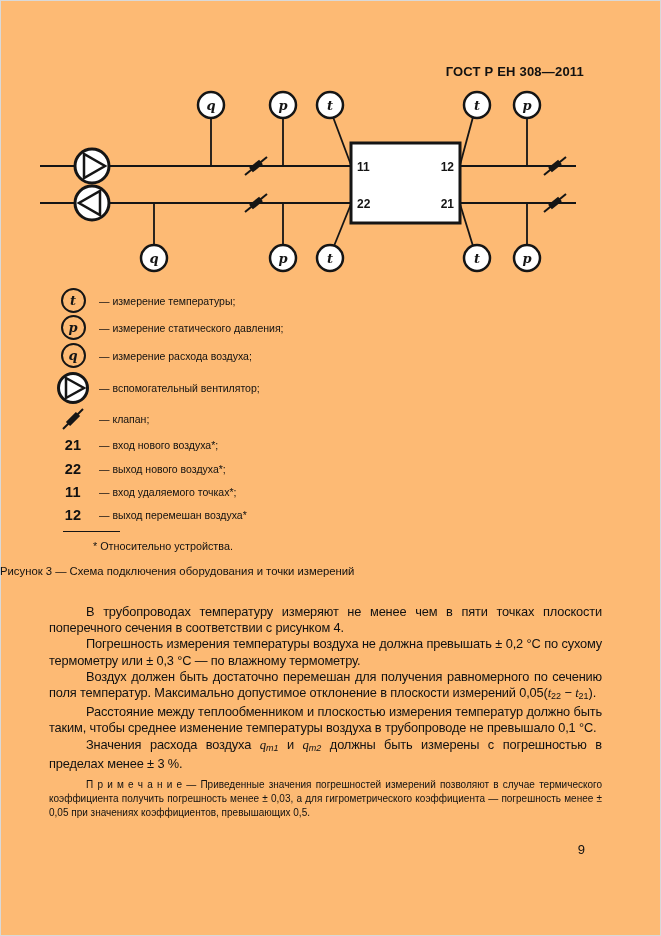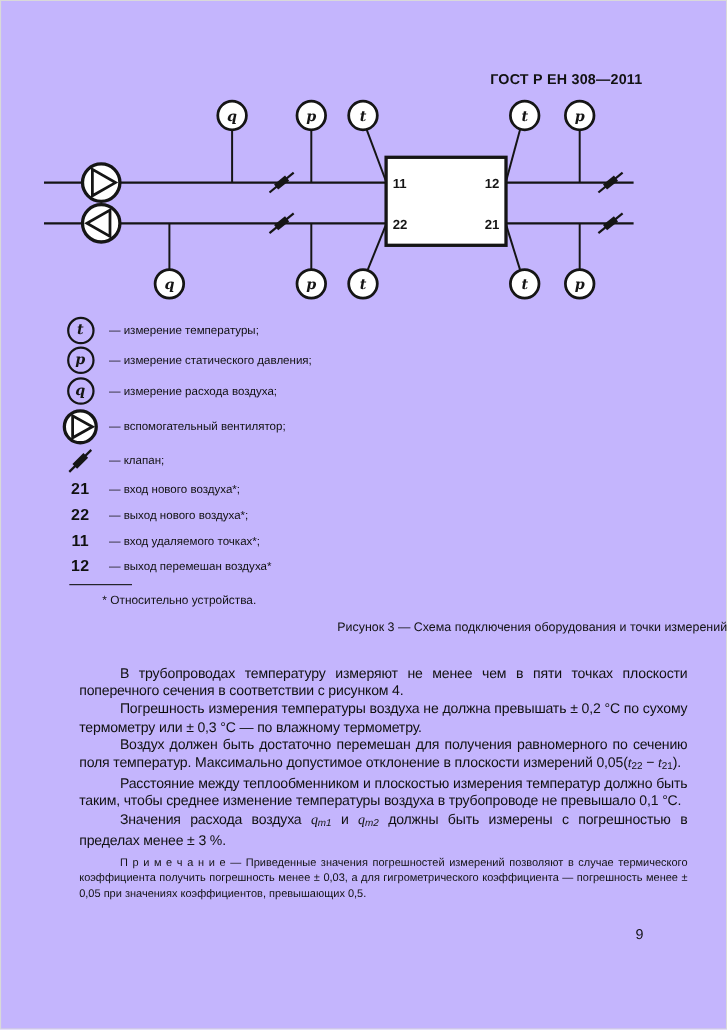--- a/index.html
+++ b/index.html
@@ -1,36 +1,36 @@
 <!DOCTYPE html>
 <html><head>
 <meta charset="utf-8">
 <style>
   html,body{margin:0;padding:0;background:#fff;}
-  .page{position:relative;width:661px;height:936px;background:#c4b5fd;overflow:hidden;
+  .page{position:relative;width:661px;height:936px;background:#fdba74;overflow:hidden;
         font-family:"Liberation Sans","DejaVu Sans",sans-serif;color:#111;
         box-shadow:inset 0 0 0 1px #d9d9d9;}
   .hdr{position:absolute;top:64px;right:77px;font-size:13px;font-weight:bold;letter-spacing:.2px;}
   .schematic{position:absolute;top:88px;left:0;}
   .schematic line,.schematic rect,.schematic circle,.schematic polygon{stroke:#151515;}
   .schematic text{fill:#151515;}
   .lbl{font:bold 12px "Liberation Sans",sans-serif;}
   .ltr{font:italic bold 13px "DejaVu Serif",serif;}
   .legend{position:absolute;top:287px;left:55px;width:480px;}
   .lgd-row{display:flex;align-items:center;}
   .lgd-ic{width:36px;display:flex;justify-content:center;align-items:center;flex:none;}
   .lgd-circle{box-sizing:border-box;width:25px;height:25px;border:2.5px solid #151515;border-radius:50%;
               display:flex;align-items:center;justify-content:center;
               font:italic bold 13px "DejaVu Serif",serif;color:#151515;}
   .lgd-num{font-weight:bold;font-size:14.5px;letter-spacing:.3px;}
   .lgd-tx{font-size:10.5px;margin-left:8px;white-space:nowrap;}
   .fn-rule{position:absolute;top:531px;left:63px;width:57px;border-top:1.5px solid #151515;}
   .fn-text{position:absolute;top:540px;left:93px;font-size:10.8px;text-align:center;}
-  .caption{position:absolute;top:565px;left:0;width:100%;text-align:right;font-size:11.3px;}
-  .bodytext{position:absolute;top:604px;left:72px;width:553px;}
+  .caption{position:absolute;top:565px;left:0;width:100%;text-align:left;font-size:11.3px;}
+  .bodytext{position:absolute;top:604px;left:49px;width:553px;}
   .bodytext p{margin:0;text-indent:37px;text-align:justify;font-size:12.8px;line-height:16.2px;letter-spacing:-.15px;}
   .bodytext p.note{margin-top:6px;font-size:10px;line-height:13.8px;letter-spacing:0;}
   sub{font-size:9px;vertical-align:-2px;letter-spacing:0;}
   sup{font-size:9px;vertical-align:4px;letter-spacing:0;}
   sub.it{font-style:italic;font-family:Liberation Sans, sans-serif;}
   .var{font-style:italic;font-family:"Liberation Serif",serif;}
   .pagenum{position:absolute;top:842px;right:76px;font-size:13px;}
 </style>
 </head>
 <body>

